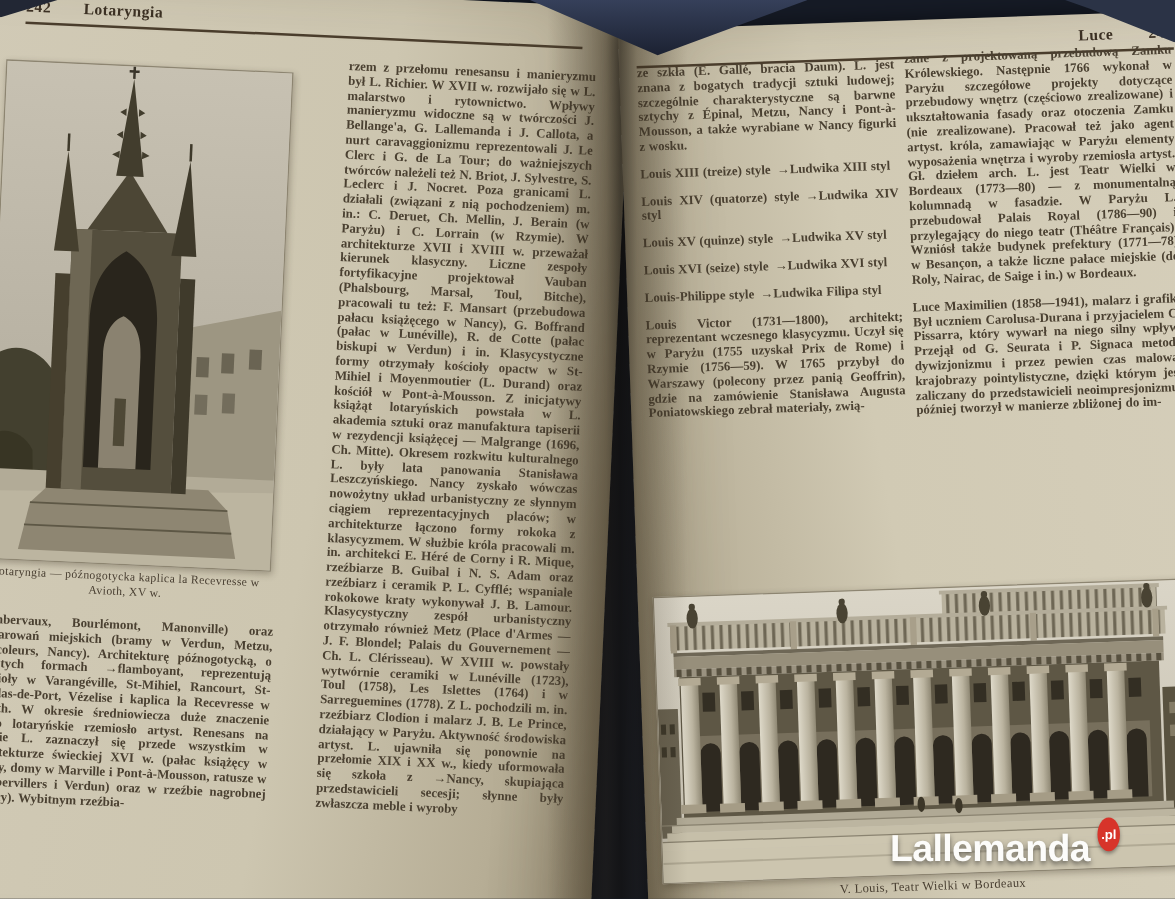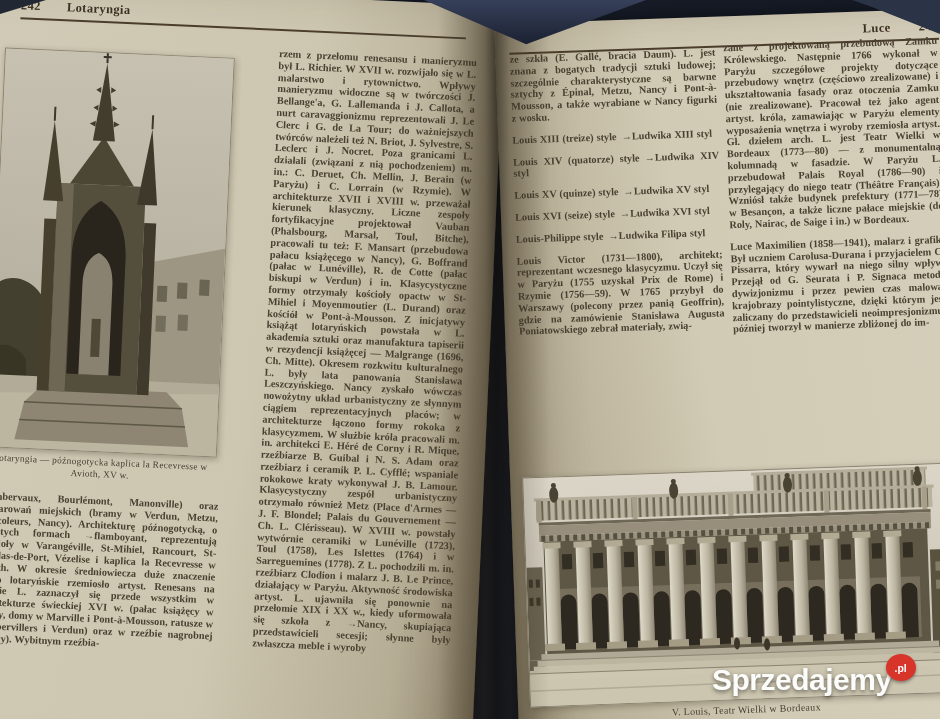--- a/index.html
+++ b/index.html
@@ -82,21 +82,21 @@
     background:linear-gradient(90deg,rgba(35,27,14,0) 0%,rgba(38,29,15,.36) 42%,rgba(18,14,8,.5) 52%,rgba(38,29,15,.24) 64%,rgba(35,27,14,0) 100%);
   }
 
   
   .watermark{position:absolute;left:712px;top:663px;z-index:9;font-family:"Liberation Sans",sans-serif;}
   .wm-text{
     font-size:30px;font-weight:bold;color:#fcfcfa;letter-spacing:-.5px;
     text-shadow:0 2px 4px rgba(25,25,25,.55);
   }
   .wm-badge{
-    position:absolute;right:-24px;top:-9px;width:30px;height:27px;border-radius:50%;
+    position:absolute;right:-24px;top:-9px;width:18px;height:27px;border-radius:50%;
     background:#d7342a;color:#fff;font-size:10.5px;font-weight:bold;
     display:flex;align-items:center;justify-content:center;
     box-shadow:0 2px 3px rgba(25,25,25,.4);
   }
 </style>
 </head>
 <body>
 
 <div class="stage">
 
@@ -288,17 +288,17 @@
 
     <div class="caption rp-caption">V. Louis, Teatr Wielki w Bordeaux</div>
   </div>
 
   <div class="gutter-shade"></div>
   <div class="gutter-v"></div>
   <div class="cover-tr"></div>
   <div class="cover-tl"></div>
 
   <div class="watermark">
-    <span class="wm-text">Sprzedajemy</span>
+    <span class="wm-text">Lallemanda</span>
     <span class="wm-badge">.pl</span>
   </div>
 
 </div>
 
 </body></html>

